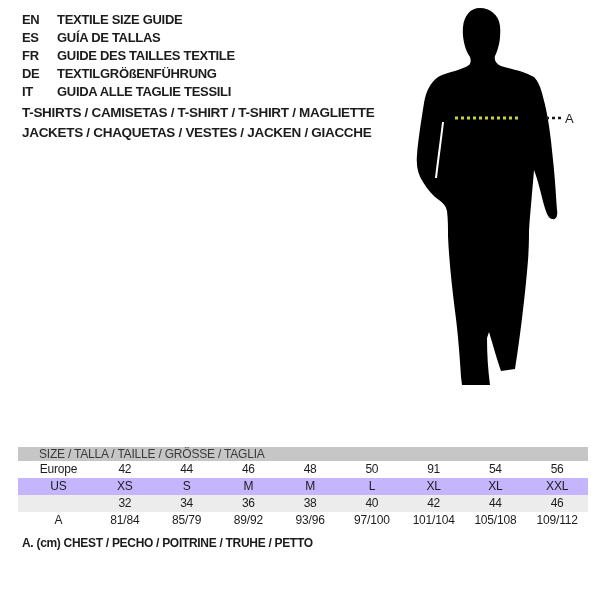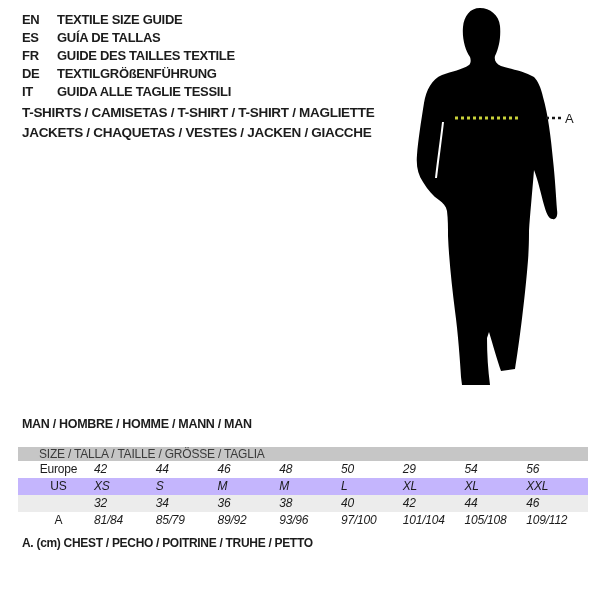--- a/index.html
+++ b/index.html
@@ -17,21 +17,21 @@
   .figure{position:absolute;left:405px;top:0;width:195px;height:400px;}
   .figure svg{display:block;}
   .figure text{font-family:"Liberation Sans","DejaVu Sans",sans-serif;font-size:13px;fill:#1c1c1c;}
   
   .table-title{position:absolute;left:22px;top:417px;font-size:12.5px;font-weight:bold;letter-spacing:-0.3px;}
   .size-table{position:absolute;left:18px;top:447px;width:570px;font-size:12px;letter-spacing:-0.2px;}
   .t-header{background:#c6c6c6;color:#3b3b3b;height:14px;line-height:14px;padding-left:21px;font-size:12px;}
   .t-row{display:grid;grid-template-columns:76px repeat(8,1fr);height:17px;line-height:17px;}
   .t-row.shaded{background:#ececec;}
   .t-label{text-align:center;padding-left:5px;}
-  .t-cell{text-align:left;font-style:italic;}
+  .t-cell{text-align:center;}
   .footnote{position:absolute;left:22px;top:536px;font-size:12px;font-weight:bold;letter-spacing:-0.3px;}
 </style>
 </head>
 <body>
 
 <div id="canvas">
 
   <div class="lang-block">
     <div class="lang-row">
       <span class="lang-code">EN</span>
@@ -95,33 +95,32 @@
         C91,64 89,60 90,56
         C94,48 96,37 95,26
         C94,15 85,8 75,8 Z"></path>
       <path d="M38,122 C36,140 33,160 31,178" stroke="#ffffff" stroke-width="2" fill="none"></path>
       <line x1="50" y1="118" x2="113" y2="118" stroke-width="3" stroke-dasharray="3 3" stroke="#c9d23a"></line>
       <line x1="141" y1="118" x2="156" y2="118" stroke-width="2.5" stroke-dasharray="3 3" stroke="#161616"></line>
       <text x="160" y="123">A</text>
     </svg>
   </div>
 
-  <div class="table-title">MAN / HOMBRE / HOMME / MANN / MAN</div>
 
   <div class="size-table">
     <div class="t-header" style="background: rgb(198, 198, 198);">SIZE / TALLA / TAILLE / GRÖSSE / TAGLIA</div>
 
     <div class="t-row">
       <div class="t-label">Europe</div>
       <div class="t-cell">42</div>
       <div class="t-cell">44</div>
       <div class="t-cell">46</div>
       <div class="t-cell">48</div>
       <div class="t-cell">50</div>
-      <div class="t-cell">29</div>
+      <div class="t-cell">91</div>
       <div class="t-cell">54</div>
       <div class="t-cell">56</div>
     </div>
 
     <div class="t-row shaded" style="background: #c4b5fd;">
       <div class="t-label">US</div>
       <div class="t-cell">XS</div>
       <div class="t-cell">S</div>
       <div class="t-cell">M</div>
       <div class="t-cell">M</div>

